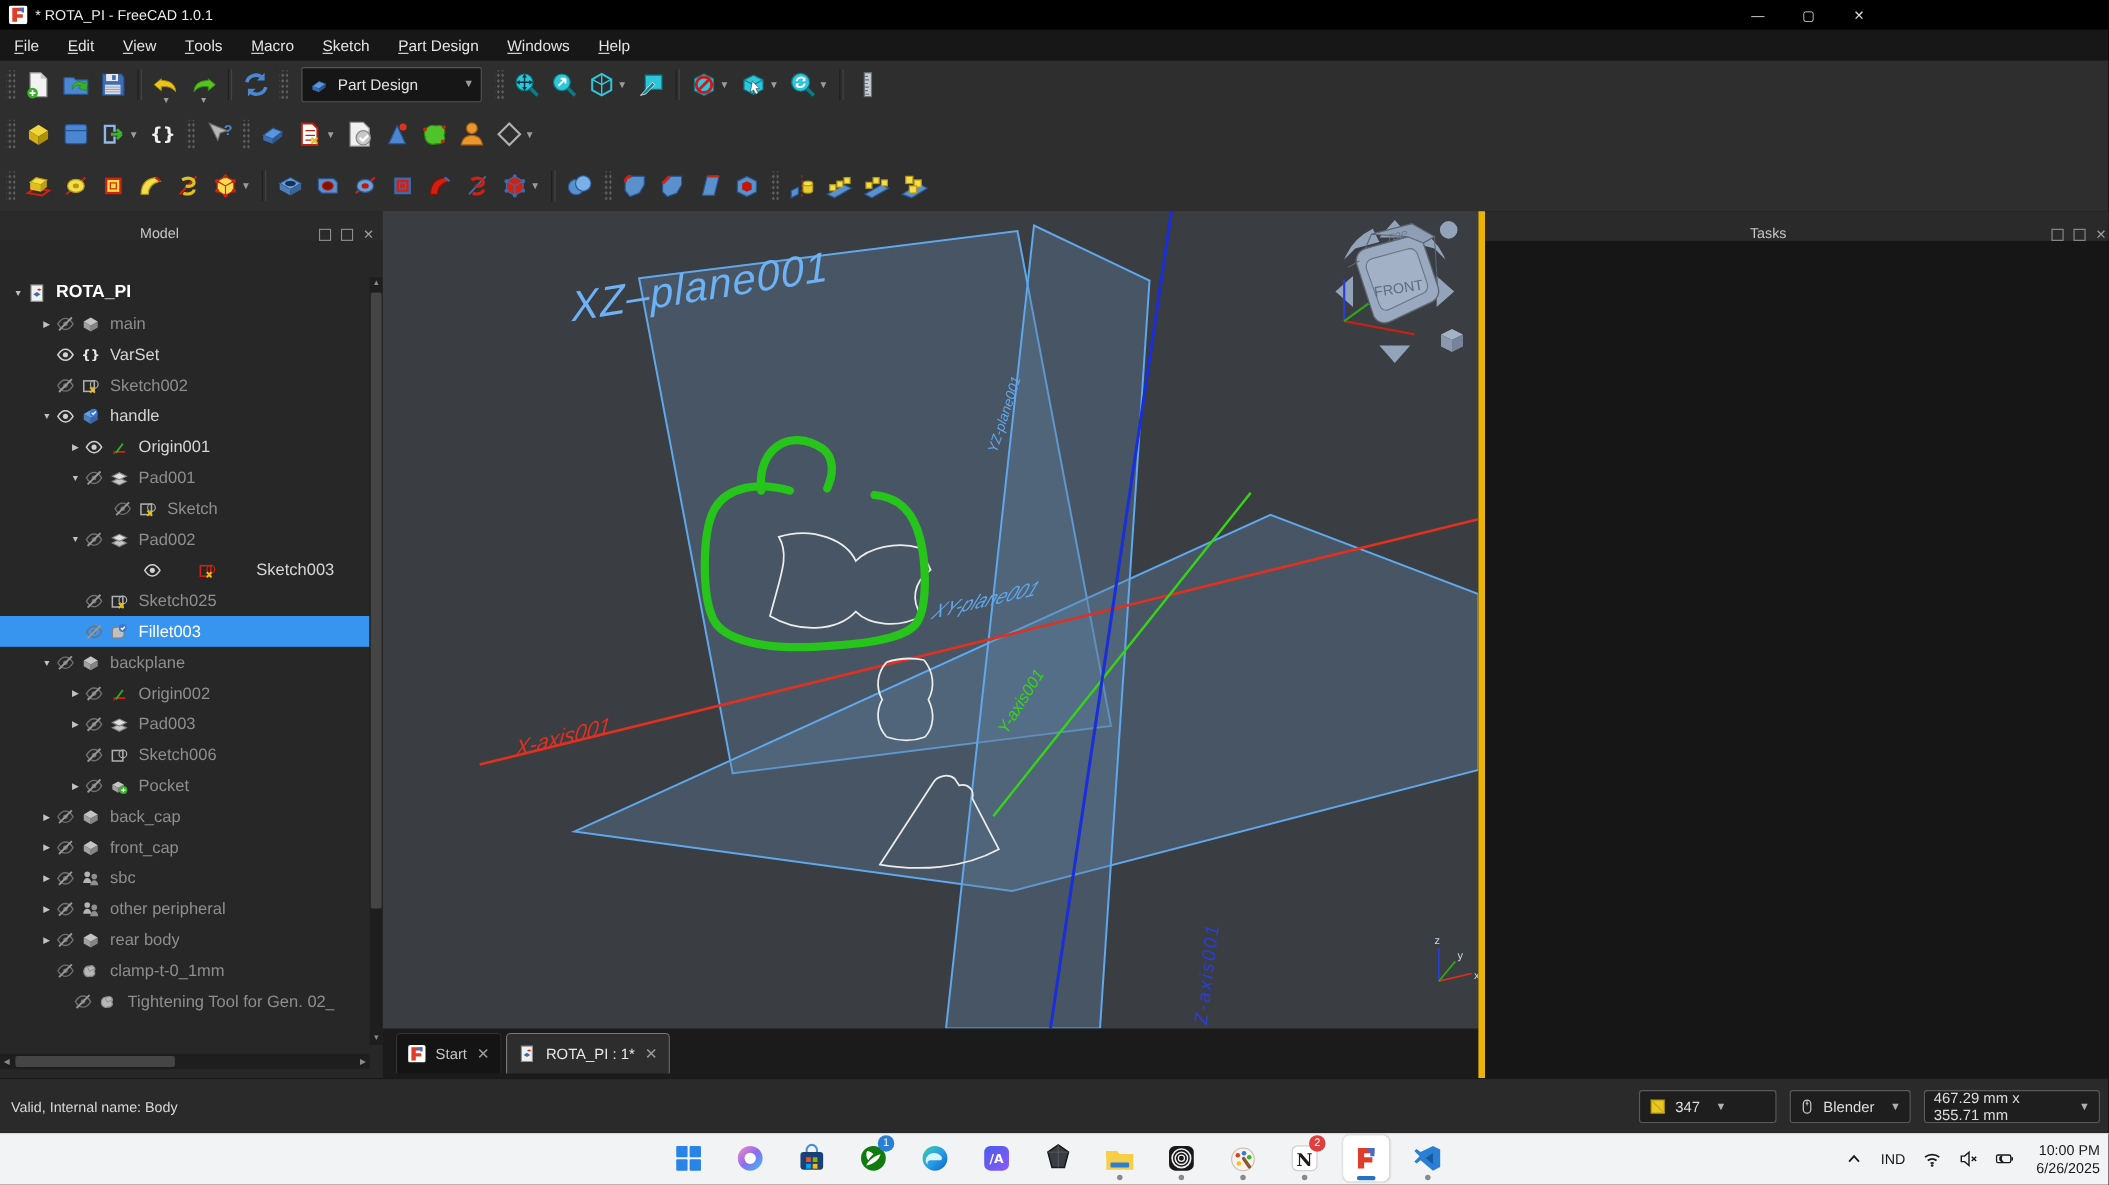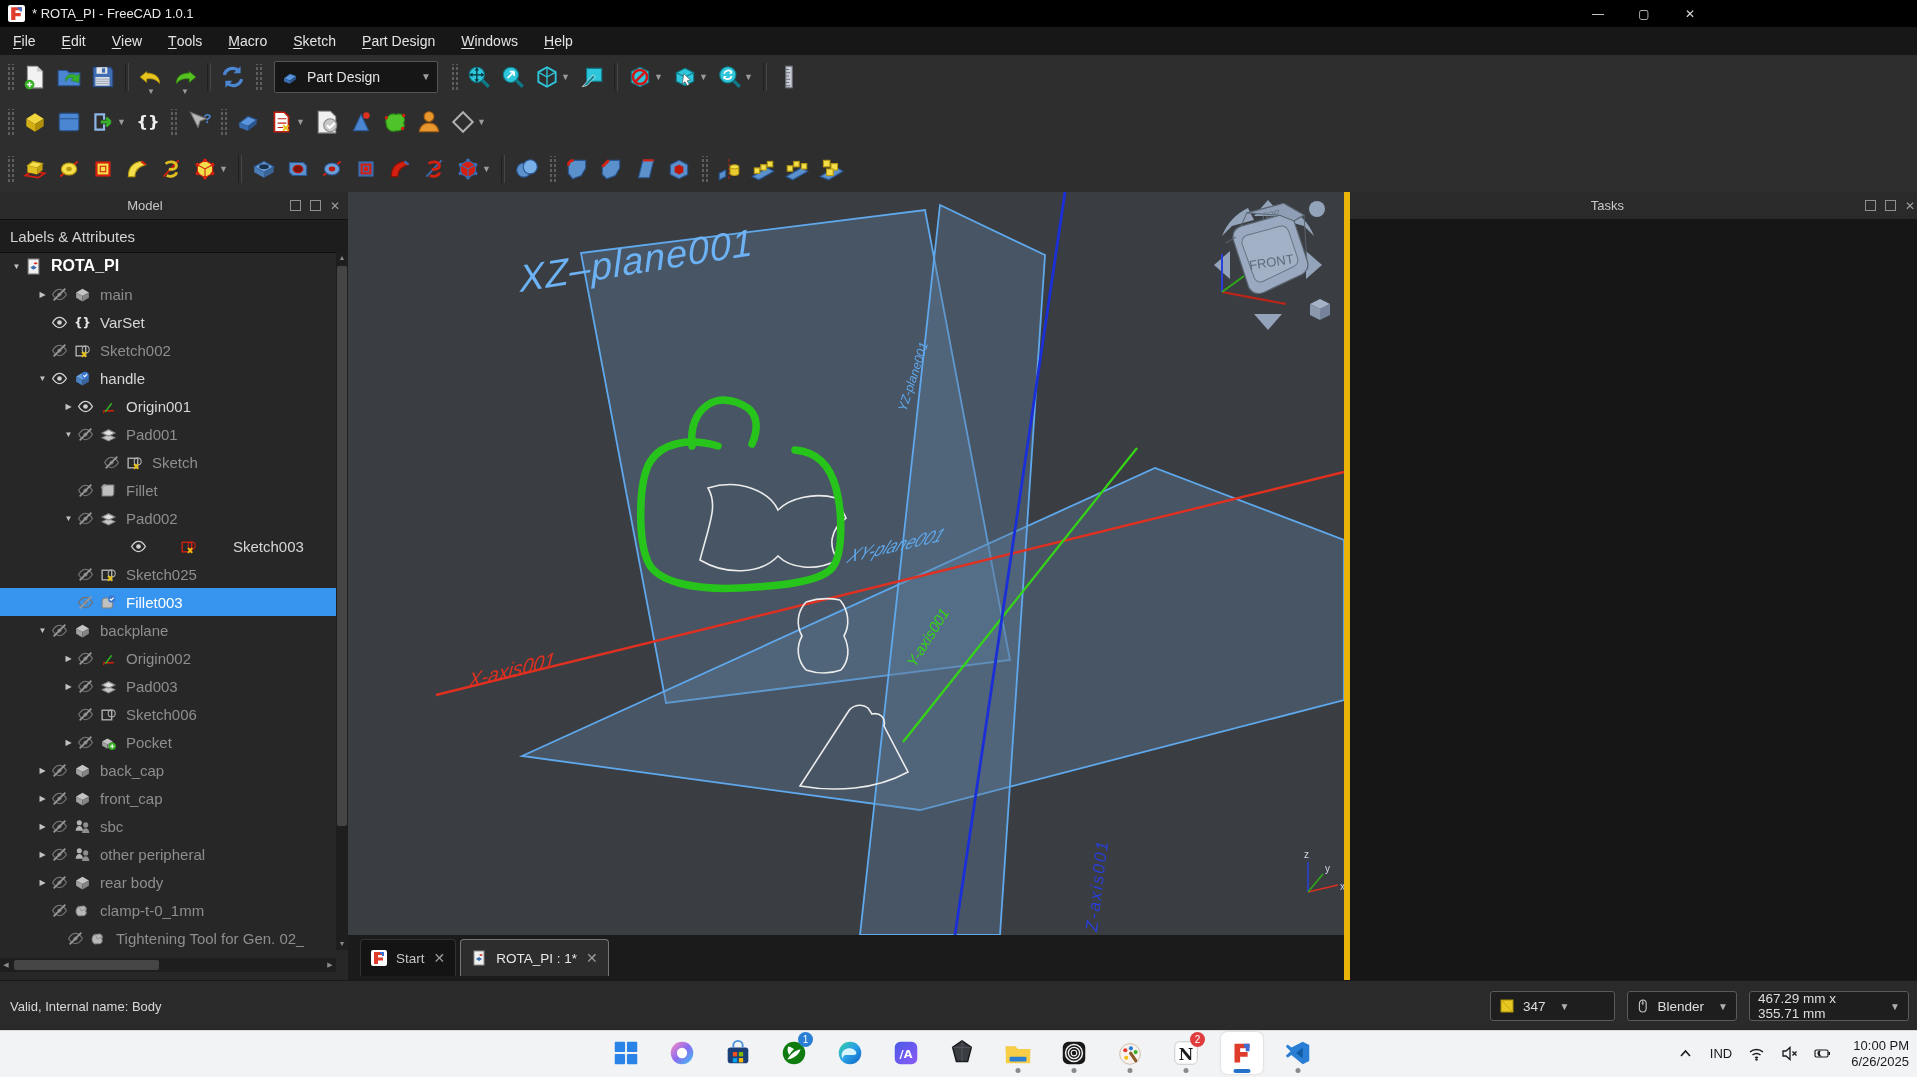--- a/index.html
+++ b/index.html
@@ -27,21 +27,21 @@
   .ddb{position:absolute;bottom:-3px;left:50%;transform:translateX(-50%);color:#9b9b9b;font-size:8px;line-height:8px;}
   .tsep{width:2px;height:28px;margin:0 5px;border-left:1px solid #1f1f1f;border-right:1px solid #454545;}
   .grip{width:8px;height:26px;margin:0 4px;background-image:radial-gradient(#5d5d5d 1px,transparent 1.1px);background-size:4px 5px;background-position:1px 2px;}
   #wbcombo{display:flex;align-items:center;width:150px;height:30px;margin:0 8px;background:#161616;border:1px solid #555;border-radius:2px;padding:0 6px;color:#e2e2e2;font-size:14px;}
   #wbcombo .ticon{width:18px;height:18px;margin-right:8px;}
   #wbcombo .carr{margin-left:auto;color:#9b9b9b;font-size:10px;}
   
   #mainarea{left:0;top:192px;width:1917px;height:788px;background:#2a2a2a;}
   
   #modelpanel{left:0;top:0;width:348px;height:788px;background:#272727;border-right:1px solid #191919;}
-  .panelhead{height:27px;display:flex;align-items:center;background:#2a2a2a;color:#c8c8c8;font-size:13px;}
+  .panelhead{height:27px;display:flex;align-items:flex-end;background:#2a2a2a;color:#c8c8c8;font-size:13px;}
   .panelhead .ph-title{flex:1;text-align:center;}
   .ph-btns{display:flex;align-items:center;gap:9px;padding-right:8px;}
   .ph-box{width:9px;height:9px;border:1px solid #8f8f8f;}
   .ph-x{color:#9f9f9f;font-size:12px;line-height:12px;}
   #labelsattr{height:32px;background:#1d1d1d;border:1px solid #0f0f0f;border-left:none;border-right:none;display:flex;align-items:center;color:#d2d2d2;font-size:15px;padding-left:10px;}
   #tree{position:absolute;left:0;top:60px;width:336px;height:898px;overflow:hidden;}
   .tree-row{height:28px;display:flex;align-items:center;font-size:15px;color:#d6d6d6;white-space:nowrap;}
   .tree-row.dim{color:#8e8e8e;}
   .tree-row.sel{background:#3795f0;color:#fff;}
   .tree-row.bold{font-weight:bold;color:#fff;font-size:16px;}
@@ -603,21 +603,20 @@
 
   <div id="modelpanel" class="abs">
     <div class="panelhead">
       <span class="ph-title">Model</span>
       <span class="ph-btns">
         <span class="ph-box"></span>
         <span class="ph-box"></span>
         <span class="ph-x">✕</span>
       </span>
     </div>
-    <div id="labelsattr">Labels &amp; Attributes</div>
     <div id="tree">
         <div class="tree-row bold" style="padding-left: 8px;">
           <span class="twisty">▼</span>
           <span class="ticn">
             <svg viewBox="0 0 16 16">
               <rect x="3" y="1" width="10" height="14" fill="#f0f0f0" stroke="#909090"></rect>
               <path d="M5 9l3-2 3 2-3 2z" fill="#3a6cb0"></path>
               <path d="M8 5l2-1 2 1-2 1z" fill="#d42010"></path>
             </svg>
           </span>
@@ -737,37 +736,20 @@
             </svg>
           </span>
           <span class="ticn">
             <svg viewBox="0 0 16 16">
               <rect x="2" y="4" width="9" height="9" fill="none" stroke="#b0b0b0" stroke-width="1.3"></rect>
               <circle cx="11" cy="7" r="3.3" stroke="#b0b0b0" fill="none"></circle>
               <path d="M7.5 9.5l4 4.5M11.5 9.5l-4 4.5" stroke="#e8c012" stroke-width="1.6"></path>
             </svg>
           </span>
           <span class="tlabel">Sketch</span>
-        </div>
-        <div class="tree-row dim" style="padding-left: 60px;">
-          <span class="twisty"></span>
-          <span class="teye">
-            <svg viewBox="0 0 16 16">
-              <path d="M1.5 8C3.5 4.7 6 3.2 8 3.2s4.5 1.5 6.5 4.8C12.5 11.3 10 12.8 8 12.8S3.5 11.3 1.5 8z" fill="none" stroke="#707070" stroke-width="1.2"></path>
-              <circle cx="8" cy="8" r="2" fill="#707070"></circle>
-              <path d="M2.5 13.5l11-11" stroke="#9a9a9a" stroke-width="1.6"></path>
-            </svg>
-          </span>
-          <span class="ticn">
-            <svg viewBox="0 0 16 16">
-              <path d="M2 6c0-2 1.2-3.2 3.2-3.2H13V10c0 2-1.2 3.2-3.2 3.2H2z" fill="#c0c0c0" stroke="#808080"></path>
-              <path d="M2 6c0-2 1.2-3.2 3.2-3.2" stroke="#9a9a9a" stroke-width="2" fill="none"></path>
-            </svg>
-          </span>
-          <span class="tlabel">Fillet</span>
         </div>
         <div class="tree-row dim" style="padding-left: 60px;">
           <span class="twisty">▼</span>
           <span class="teye">
             <svg viewBox="0 0 16 16">
               <path d="M1.5 8C3.5 4.7 6 3.2 8 3.2s4.5 1.5 6.5 4.8C12.5 11.3 10 12.8 8 12.8S3.5 11.3 1.5 8z" fill="none" stroke="#707070" stroke-width="1.2"></path>
               <circle cx="8" cy="8" r="2" fill="#707070"></circle>
               <path d="M2.5 13.5l11-11" stroke="#9a9a9a" stroke-width="1.6"></path>
             </svg>
           </span>

